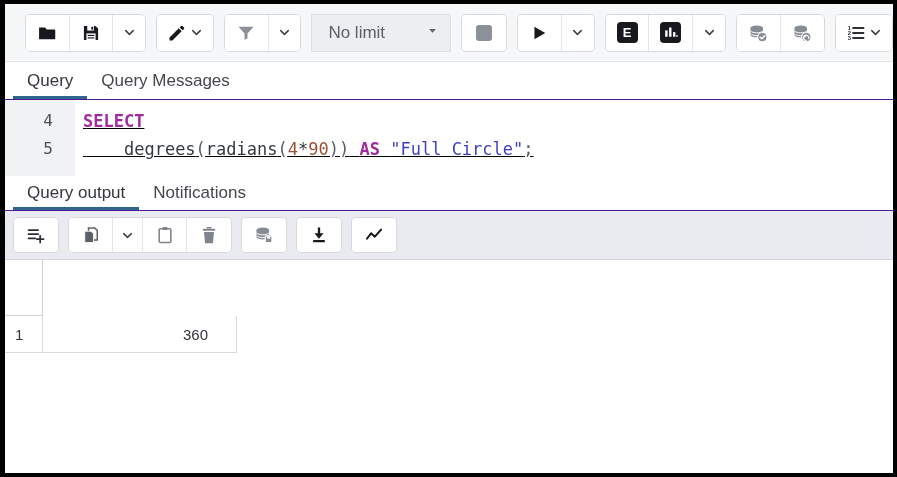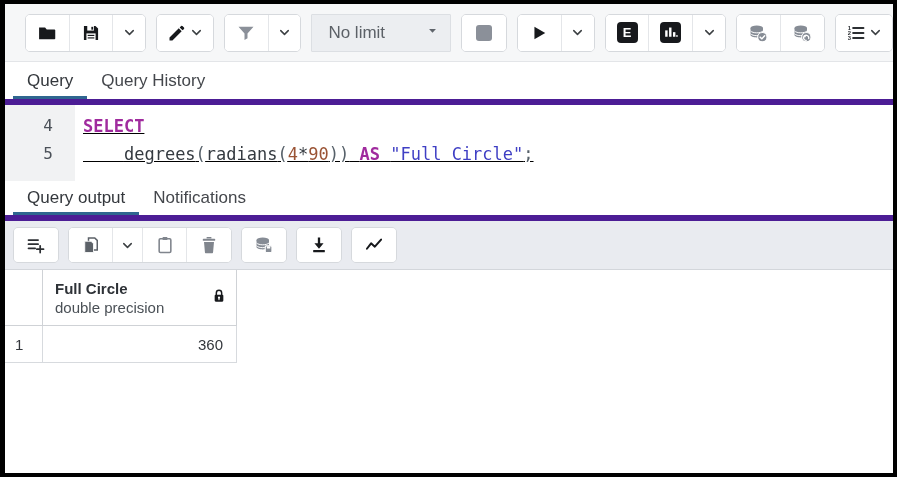--- a/index.html
+++ b/index.html
@@ -21,21 +21,21 @@
   .icon20 { width:20px; height:20px; }
   .icon16 { width:15px; height:15px; }
   .stop-square { width:16px; height:16px; background:#8b9099; border-radius:3px; }
   .badge { width:21px; height:21px; background:#17191c; border-radius:4px; color:#fff;
            display:flex; align-items:center; justify-content:center; font-weight:bold; font-size:13px; }
   .limit-select { height:38px; min-width:140px; box-sizing:border-box; background:#eceef1;
                   border:1px solid #dcdfe3; border-radius:1px; display:flex; align-items:center;
                   justify-content:space-between; padding:0 10px 0 16px; color:#5c6167; font-size:17px; cursor:pointer; }
 
   
-  .tabbar { flex:none; display:flex; background:#fff; border-bottom:6px solid #4c1d95; padding-left:8px; }
+  .tabbar { flex:none; display:flex; background:#fff; border-bottom:1px solid #4c1d95; padding-left:8px; }
   .tab { padding:9px 14px 5px; font-size:17px; color:#44474c; border-bottom:3px solid transparent; cursor:pointer; }
   .tab.active { color:#33373c; border-bottom-color:var(--c-tab-accent, #2f6690); }
   .tabbar.output .tab { padding:7px 14px 4px; }
 
   
   .editor { flex:none; height:76px; display:flex; background:#fff;
             font-family:"DejaVu Sans Mono", monospace; font-size:17px; }
   .gutter { width:70px; background:#f1f2f3; box-sizing:border-box; padding-top:7px; color:#4b5158; }
   .gutter-num { text-align:right; padding-right:22px; line-height:28px; font-size:16px; }
   .code-area { flex:1; padding:7px 0 0 8px;text-decoration:underline; }
@@ -65,21 +65,21 @@
                 display:flex; align-items:center; justify-content:space-between;
                 padding:0 9px 0 12px; cursor:pointer; }
   .col-name { font-weight:bold; font-size:15px; color:#2e3237; line-height:19px; }
   .col-type { font-size:15px; color:#4a5056; line-height:19px; }
   .grid-row { display:flex; height:37px; }
   .rownum-cell { width:38px; box-sizing:border-box; background:#fff; border-right:1px solid #d7dade;
                  border-bottom:1px solid #d7dade; display:flex; align-items:center; padding-left:10px;
                  font-size:15px; color:#33373c; cursor:pointer; }
   .data-cell { width:194px; box-sizing:border-box; background:#fff; border-right:1px solid #d7dade;
                border-bottom:1px solid #d7dade; display:flex; align-items:center; justify-content:flex-end;
-               padding-right:13px; font-size:15px; color:#33373c; cursor:pointer; }
+               padding-right:28px; font-size:15px; color:#33373c; cursor:pointer; }
   .filler { flex:1; background:#fff; }
 </style>
 </head>
 <body>
 
 <div class="frame">
 
   <div class="main-toolbar">
     <div class="btn-group">
       <button class="tb-btn">
@@ -243,21 +243,21 @@
             <svg class="icon16" viewBox="0 0 24 24" fill="none" stroke="#3c4043" stroke-width="2.4" stroke-linecap="round" stroke-linejoin="round">
               <polyline points="6 9 12 15 18 9"></polyline>
             </svg>
           </span>
       </button>
     </div>
   </div>
 
   <div class="tabbar">
     <div class="tab active"><span>Query</span></div>
-    <div class="tab"><span>Query History</span></div>
+    <div class="tab"><span>Query Messages</span></div>
   </div>
 
   <div class="editor">
     <div class="gutter">
         <div class="gutter-num">4</div>
         <div class="gutter-num">5</div>
       </div>
     <div class="code-area">
         <div class="code-line"><span class="tok-keyword">SELECT</span></div>
         <div class="code-line"><span class="tok-plain">    </span><span class="tok-function">degrees</span><span class="tok-punct">(</span><span class="tok-function">radians</span><span class="tok-punct">(</span><span class="tok-number">4</span><span class="tok-operator">*</span><span class="tok-number">90</span><span class="tok-punct">))</span><span class="tok-plain"> </span><span class="tok-keyword">AS</span><span class="tok-plain"> </span><span class="tok-string">"Full Circle"</span><span class="tok-punct">;</span></div>
@@ -348,32 +348,20 @@
               <polyline points="3.5,16.5 8.5,10 13,14 20.5,5.5"></polyline>
             </svg>
           </span>
       </button>
     </div>
   </div>
 
   <div class="grid">
     <div class="grid-header">
       <div class="stub-cell"></div>
-      <div class="col-header">
-        <div>
-          <div class="col-name">Full Circle</div>
-          <div class="col-type">double precision</div>
-        </div>
-        <span><svg width="16" height="16" viewBox="0 0 24 24">
-              <path d="M8 10.5V7.5a4 4 0 0 1 8 0v3" fill="none" stroke="#17191c" stroke-width="2.2"></path>
-              <rect x="5.5" y="10" width="13" height="10.5" rx="1.6" fill="#17191c"></rect>
-              <circle cx="12" cy="14.4" r="1.7" fill="#fff"></circle>
-              <rect x="11.2" y="15" width="1.6" height="3.2" fill="#fff"></rect>
-            </svg></span>
-      </div>
     </div>
     <div>
         <div class="grid-row">
           <div class="rownum-cell">1</div>
           <div class="data-cell">360</div>
         </div>
       </div>
   </div>
 
   <div class="filler"></div>

